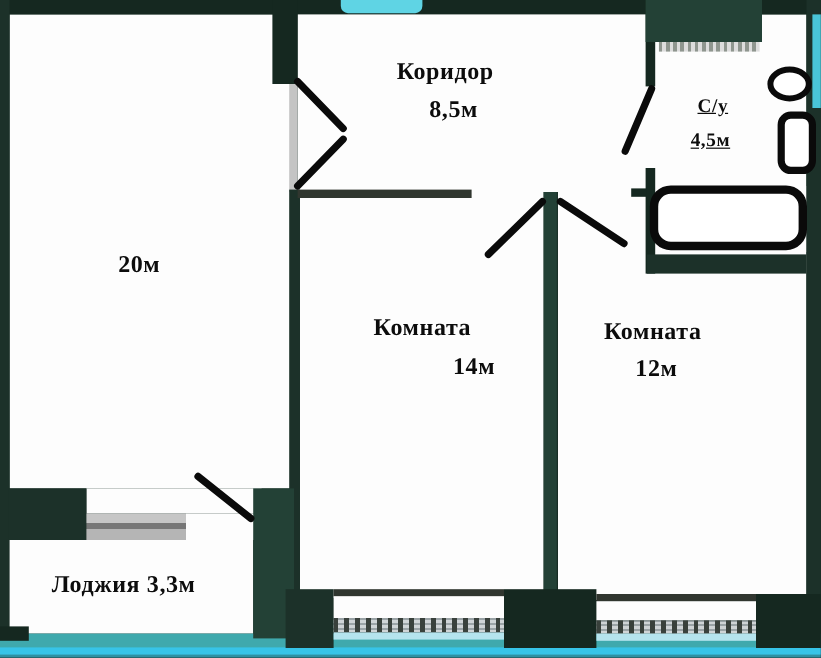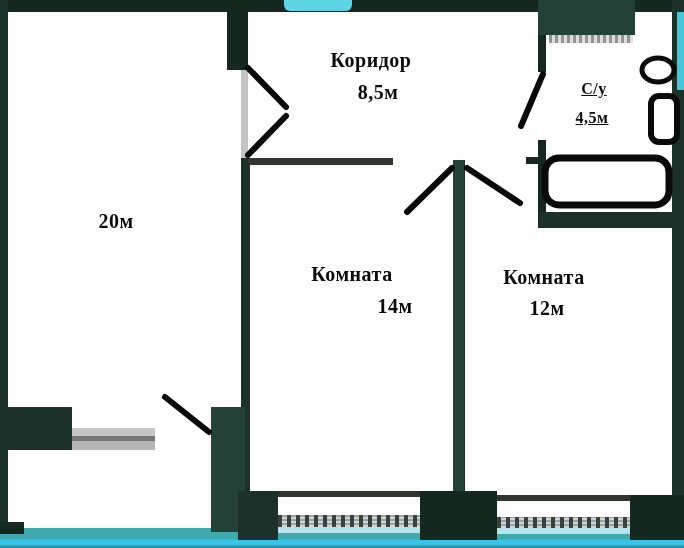--- a/index.html
+++ b/index.html
@@ -106,14 +106,18 @@
 
   <div class="label small" style="left:594px;top:89px;">С/у</div>
   <div class="label small" style="left:592px;top:118px;">4,5м</div>
 
   <div class="label" style="left:352px;top:274px;">Комната</div>
   <div class="label" style="left:348px;top:306px;margin-left:47px;">14м</div>
 
   <div class="label" style="left:544px;top:277px;">Комната</div>
   <div class="label" style="left:547px;top:308px;">12м</div>
 
+  <div class="label" style="left:103px;top:488px;">
+    <span>Лоджия</span>
+    <span>3,3м</span>
+  </div>
 
 </div>
 
 </body></html>

